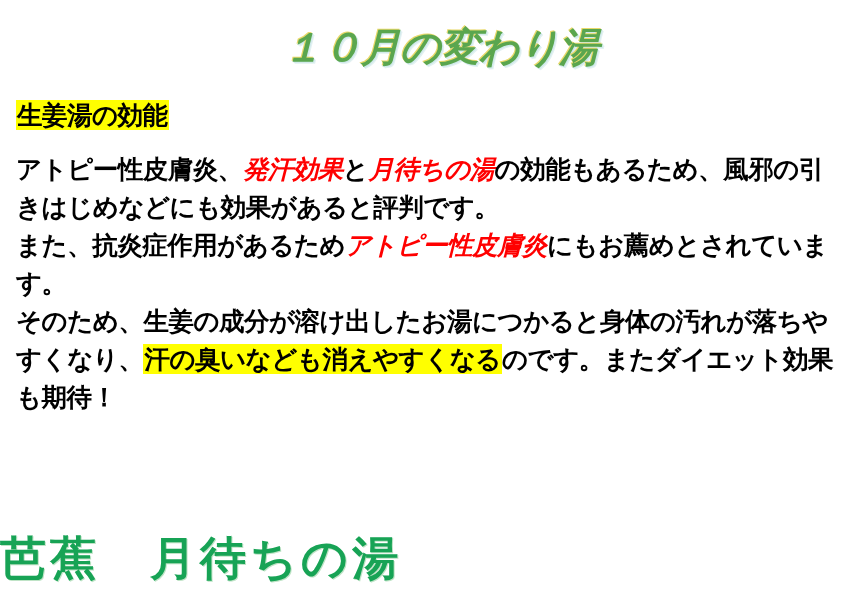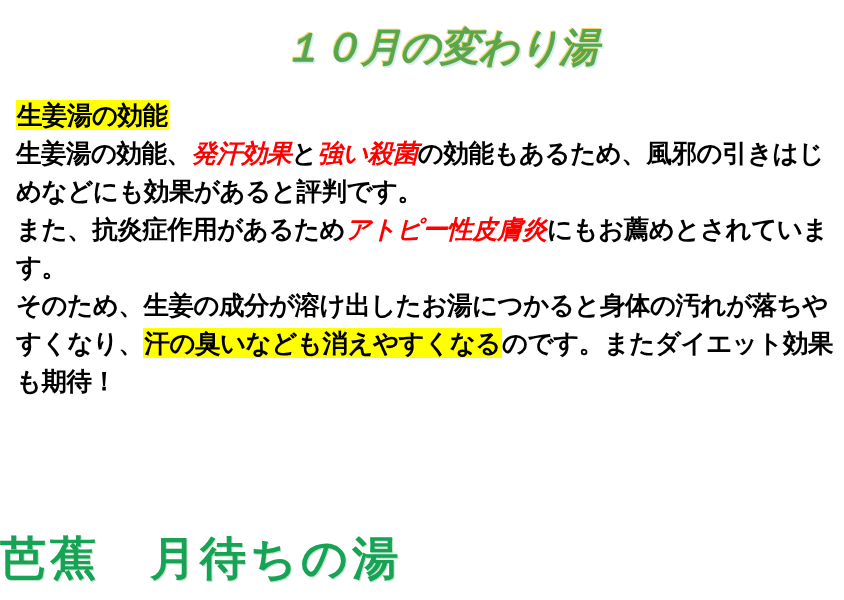--- a/index.html
+++ b/index.html
@@ -75,21 +75,21 @@
     font-weight: 900;
     line-height: 38px;
     color: #000000;
     letter-spacing: -0.5px;
   }
   .para {
     margin: 0 0 0 0;
     text-indent: 0;
   }
   .heading-line {
-    margin-bottom: 2px;
+    margin-bottom: 18px;
     line-height: 34px;
   }
   .hl-yellow {
     background-color: #ffff00;
     color: #000000;
     padding: 0 1px;
     box-decoration-break: clone;
     -webkit-box-decoration-break: clone;
   }
   .red {
@@ -121,21 +121,21 @@
     <span class="title-green">１０月の変わり湯</span>
   </div>
 
   <div class="body-copy">
 
     <div class="para heading-line">
       <span class="hl-yellow">生姜湯の効能</span>
     </div>
 
     <p class="para">
-      <span>生姜湯の効能、</span><span class="red">発汗効果</span><span>と</span><span class="red">強い殺菌</span><span>の効能もあるため、風邪の引きはじめなどにも効果があると評判です。</span>
+      <span>アトピー性皮膚炎、</span><span class="red">発汗効果</span><span>と</span><span class="red">月待ちの湯</span><span>の効能もあるため、風邪の引きはじめなどにも効果があると評判です。</span>
     </p>
 
     <p class="para">
       <span>また、抗炎症作用があるため</span><span class="red">アトピー性皮膚炎</span><span>にもお薦めとされています。</span>
     </p>
 
 
     <p class="para">
       <span>そのため、生姜の成分が溶け出したお湯につかると身体の汚れが落ちやすくなり、</span><span class="hl-yellow">汗の臭いなども消えやすくなる</span><span>のです。またダイエット効果も期待！</span>
     </p>

